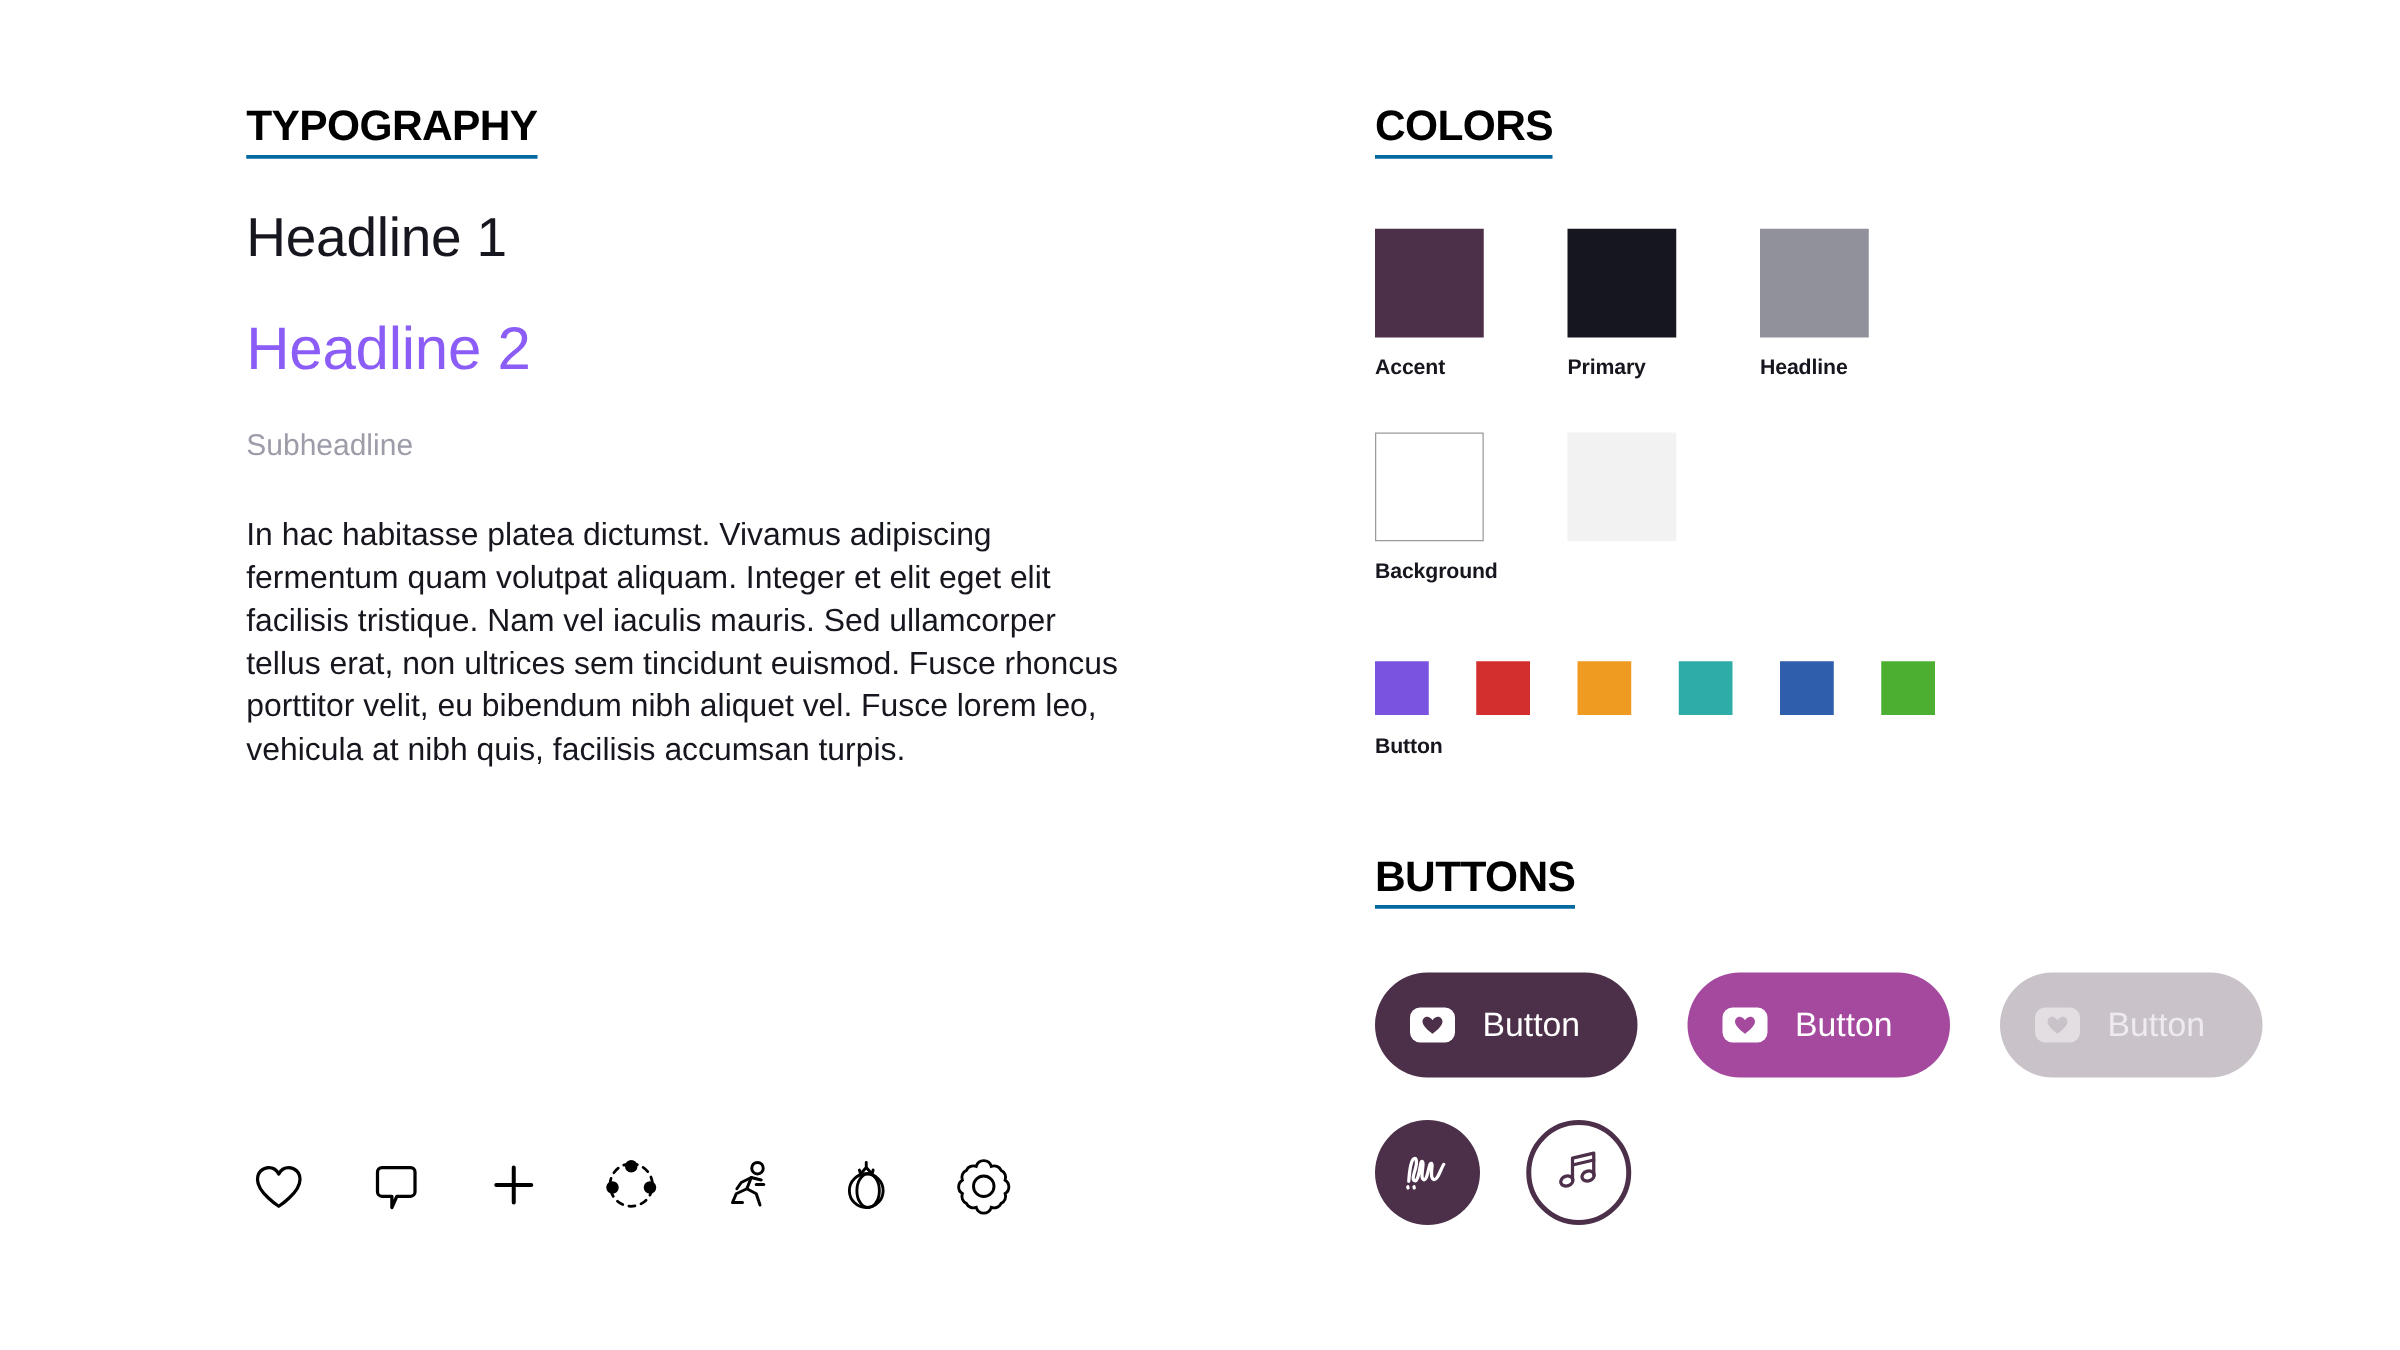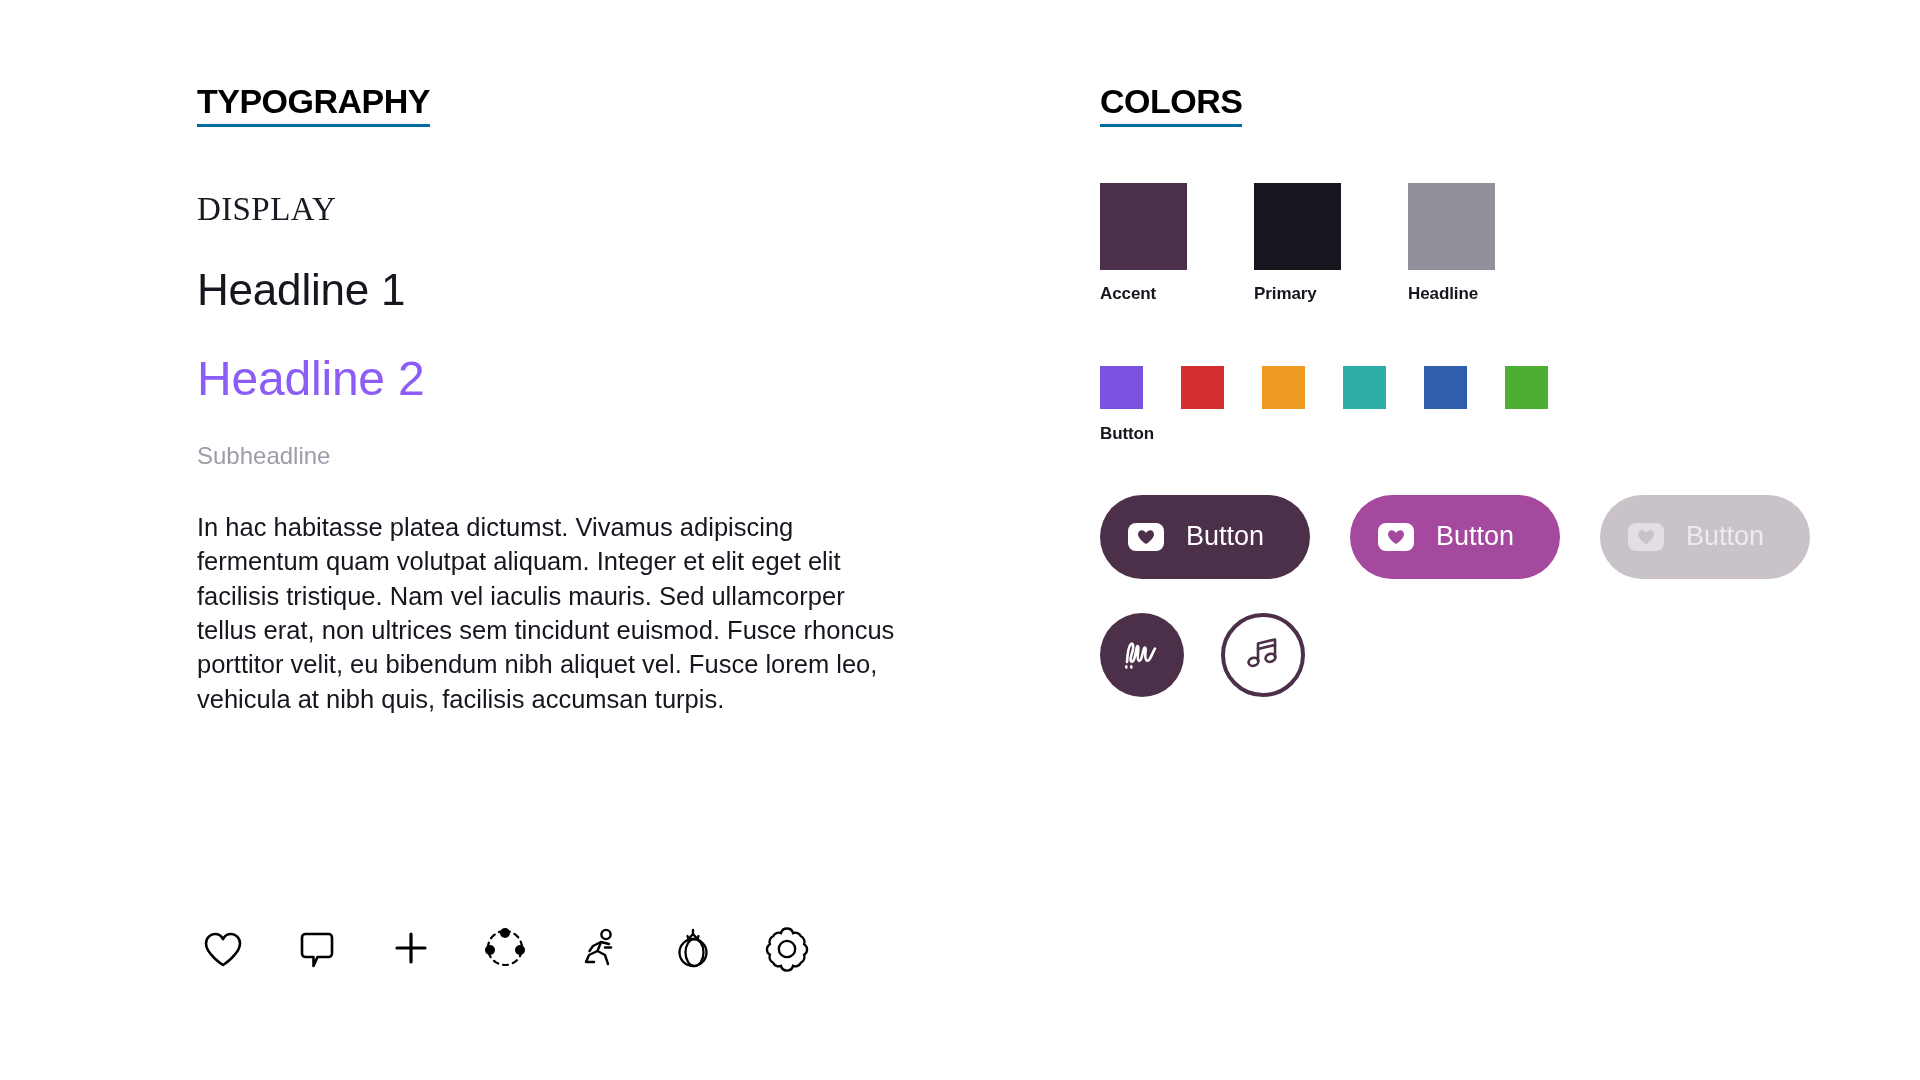--- a/index.html
+++ b/index.html
@@ -223,21 +223,20 @@
   }
 </style>
 </head>
 <body>
 
 <div class="page">
 
   <div class="col-left">
     <h2 class="section-title">TYPOGRAPHY</h2>
 
-    <p class="type-display">DISPLAY</p>
     <p class="type-h1">Headline 1</p>
     <p class="type-h2">Headline 2</p>
     <p class="type-sub">Subheadline</p>
     <p class="type-body">In hac habitasse platea dictumst. Vivamus adipiscing fermentum quam volutpat aliquam. Integer et elit eget elit facilisis tristique. Nam vel iaculis mauris. Sed ullamcorper tellus erat, non ultrices sem tincidunt euismod. Fusce rhoncus porttitor velit, eu bibendum nibh aliquet vel. Fusce lorem leo, vehicula at nibh quis, facilisis accumsan turpis.</p>
   </div>
 
   <div class="icon-row">
     <span class="ico">
       <svg width="48" height="48" viewBox="0 0 48 48" fill="none" stroke="currentColor" stroke-width="2.6" stroke-linejoin="round" stroke-linecap="round">
         <path d="M24 41 C24 41 7 30 7 19.5 C7 13.7 11.4 10 16 10 C19.7 10 22.6 12.2 24 15.2 C25.4 12.2 28.3 10 32 10 C36.6 10 41 13.7 41 19.5 C41 30 24 41 24 41 Z"></path>
@@ -304,31 +303,43 @@
       <div class="swatch-cell">
         <div class="swatch" style="background:#16161f"></div>
         <div class="swatch-label">Primary</div>
       </div>
       <div class="swatch-cell">
         <div class="swatch" style="background:#91919c"></div>
         <div class="swatch-label">Headline</div>
       </div>
     </div>
 
+    <div class="swatch-row second">
+      <div class="swatch-cell">
+        <div class="swatch outlined" style="background:#ffffff"></div>
+        <div class="swatch-label">Background</div>
+      </div>
+      <div class="swatch-cell">
+        <div class="swatch" style="background:#f2f2f2"></div>
+      </div>
+    </div>
 
     <div class="moments-row">
       <div class="moment" style="background:#7a53e0"></div>
       <div class="moment" style="background:#d32f2f"></div>
       <div class="moment" style="background:#ef9a21"></div>
       <div class="moment" style="background:#2eada8"></div>
       <div class="moment" style="background:#2f5ead"></div>
       <div class="moment" style="background:#4caf32"></div>
     </div>
     <div class="moments-label">Button</div>
 
+    <div class="buttons-title-wrap">
+      <h2 class="section-title">BUTTONS</h2>
+    </div>
 
     <div class="pill-row">
 
       <div class="pill" style="background:#4c2f49">
         <span class="pill-badge" style="background:#ffffff">
           <svg width="18" height="16" viewBox="0 0 18 16" fill="#4c2f49">
             <path d="M9 15 C9 15 1 9.6 1 5.4 C1 3 2.7 1.3 4.6 1.3 C6.2 1.3 8 2.3 9 4.1 C10 2.3 11.8 1.3 13.4 1.3 C15.3 1.3 17 3 17 5.4 C17 9.6 9 15 9 15 Z"></path>
           </svg>
         </span>
         <span class="pill-label" style="color:#ffffff">Button</span>

